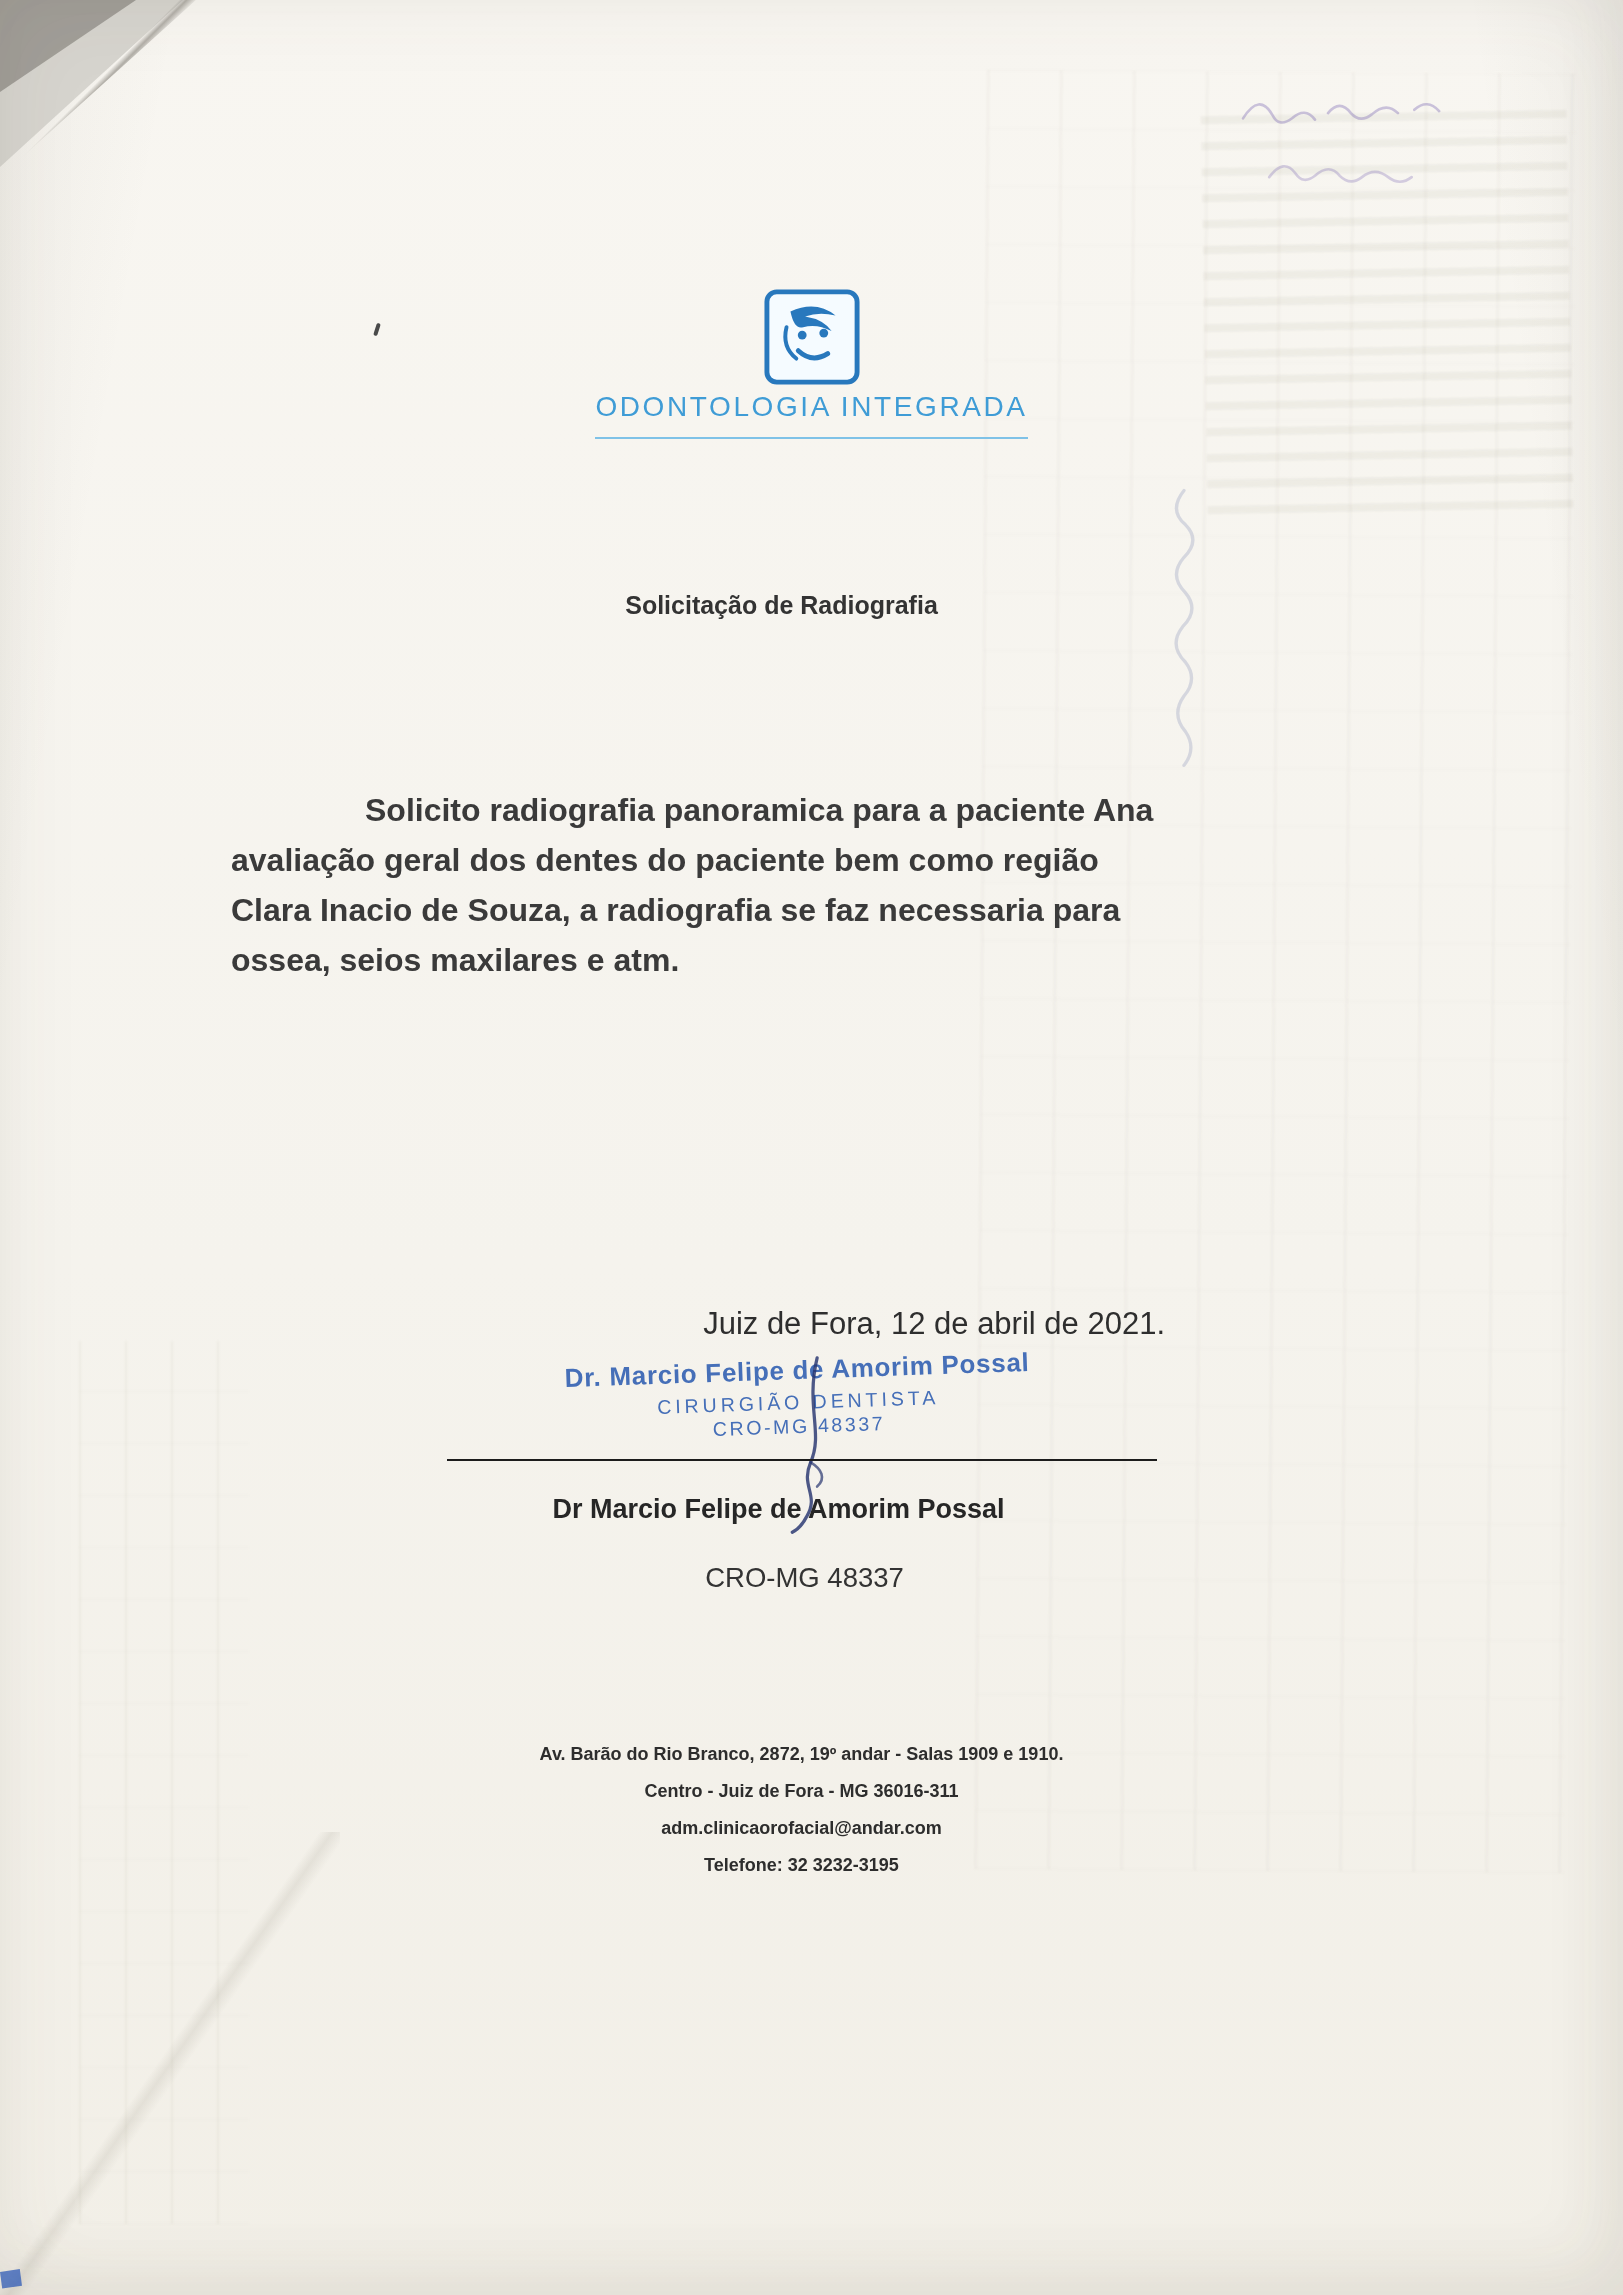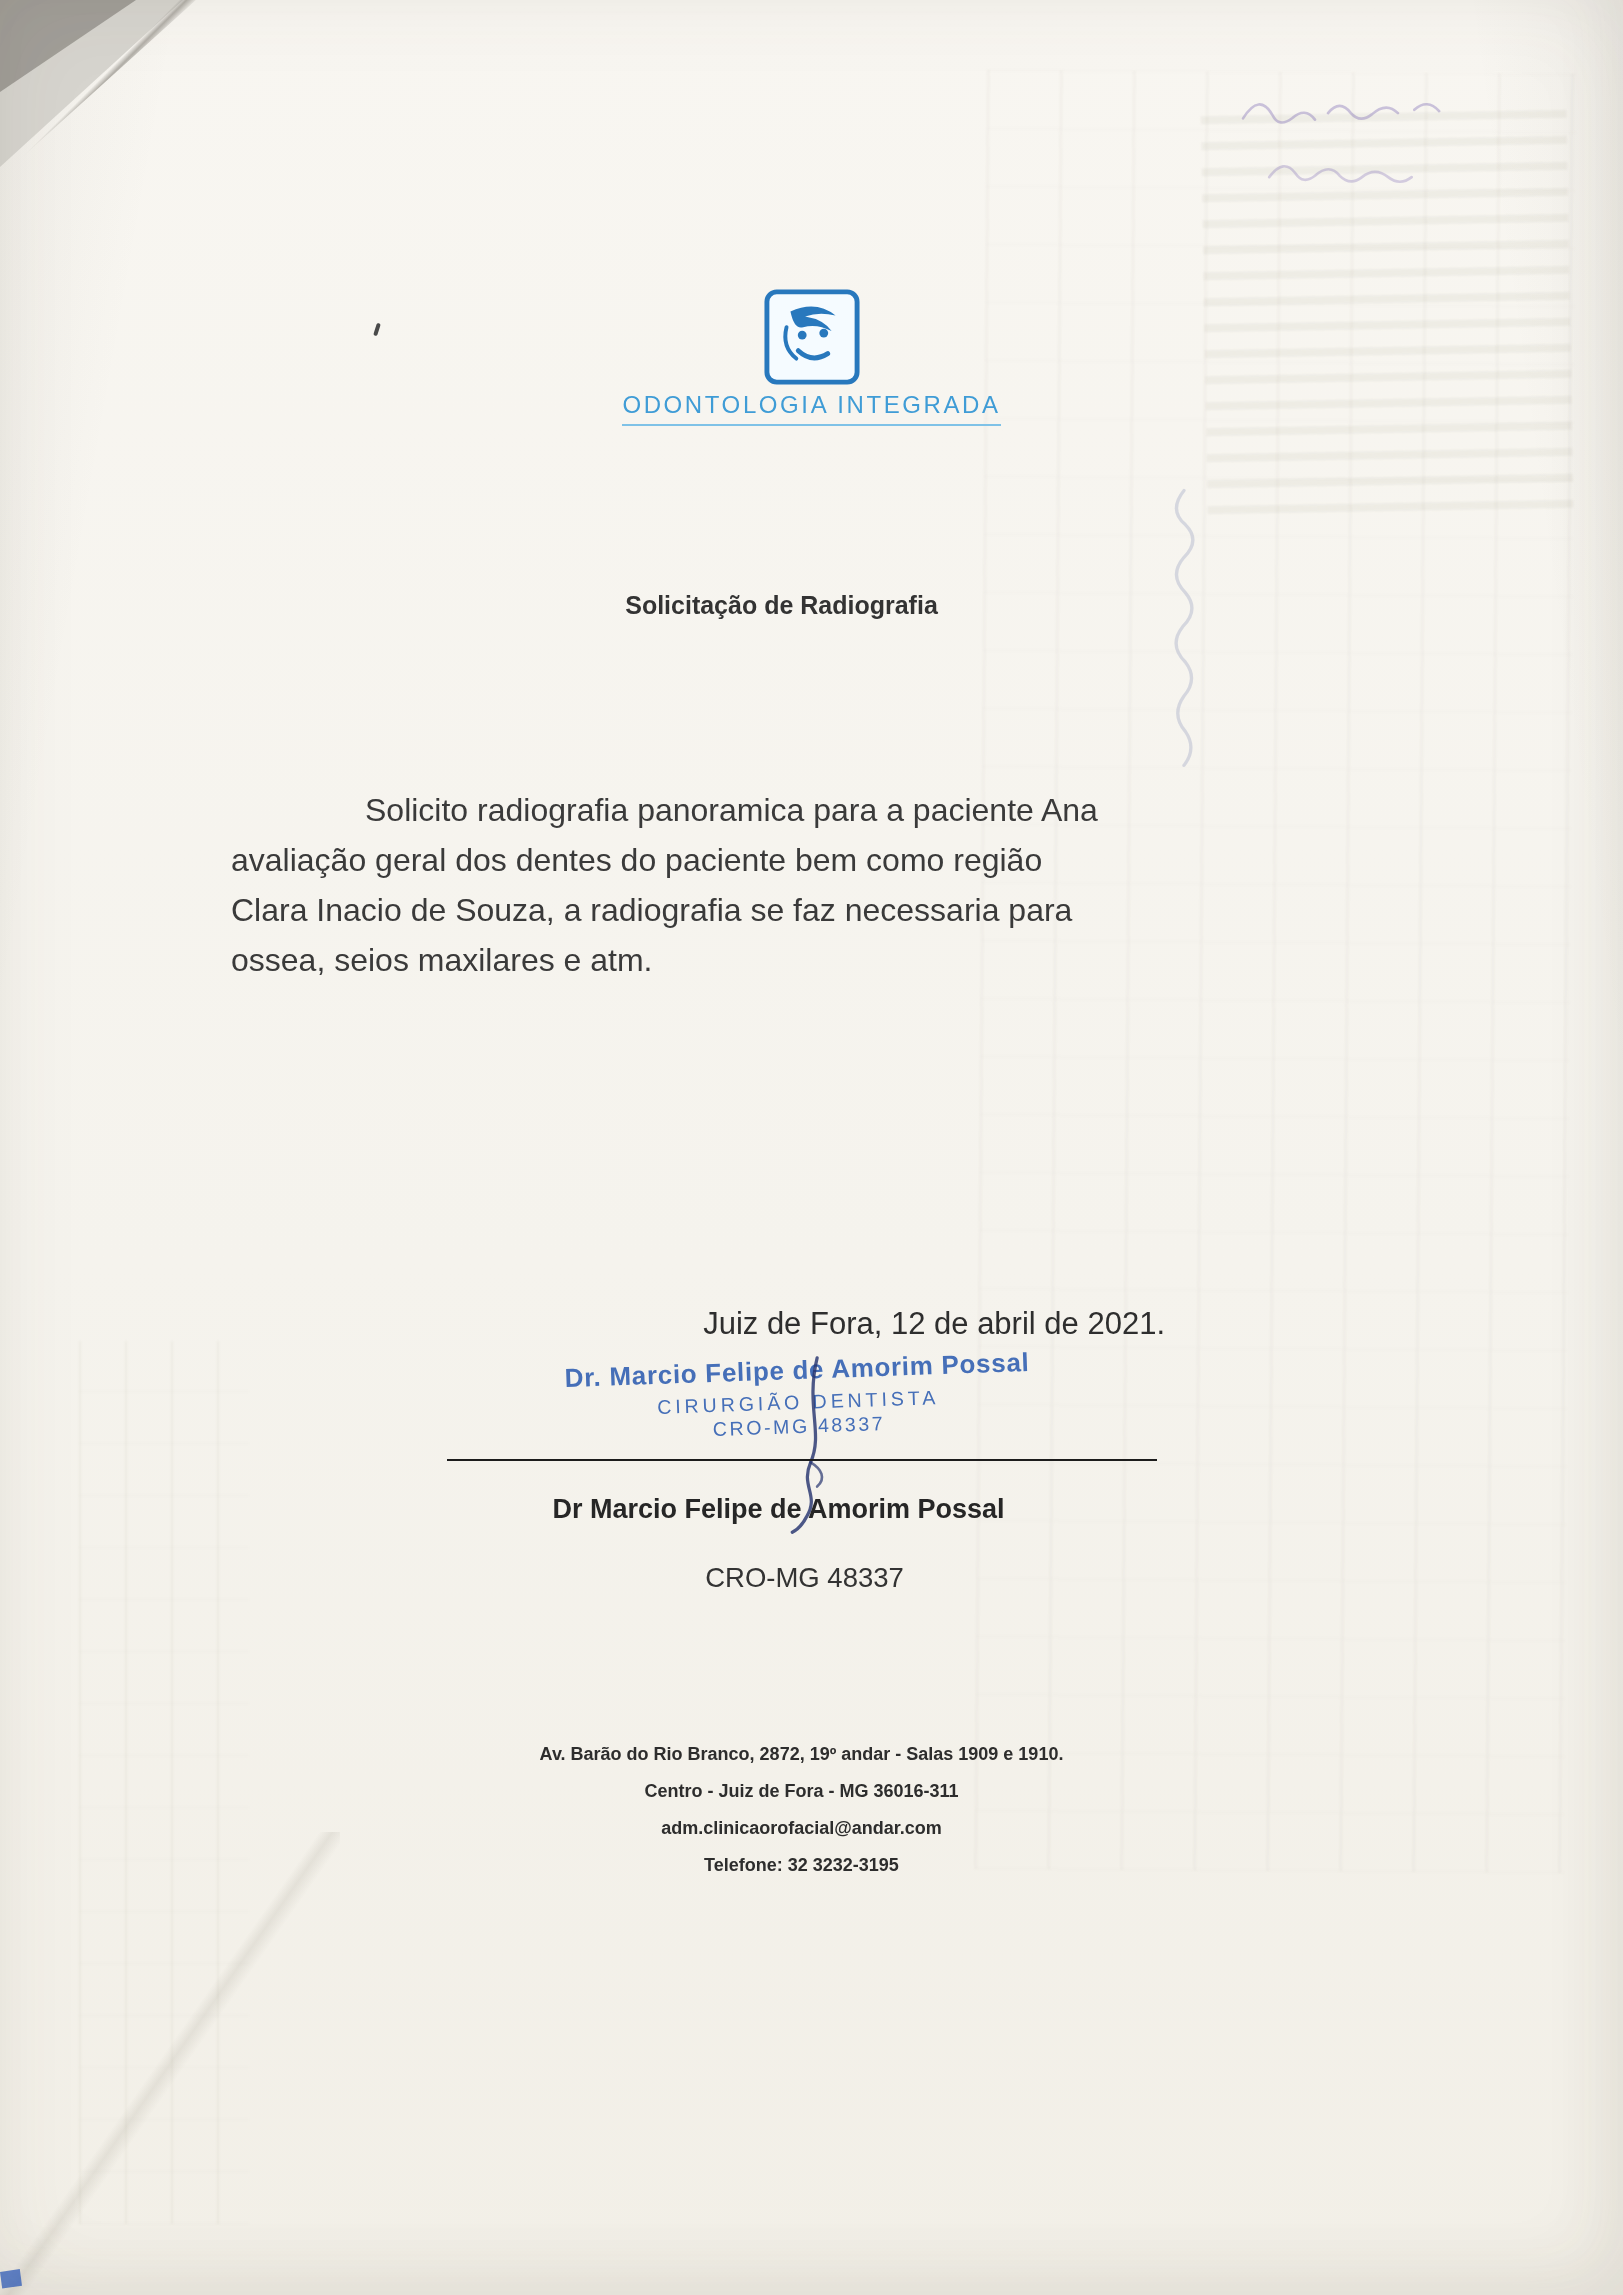--- a/index.html
+++ b/index.html
@@ -56,32 +56,32 @@
   }
 
   
   .logo-wrap { position:absolute; left:0; top:288px; width:1623px; text-align:center; }
   .logo-icon { display:block; margin:0 auto; width:98px; height:98px; }
   .brand {
     margin-top:9.2px; font-size:35px; letter-spacing:2px; font-weight:400;
     color:#1d6fb6;
   }
   .tagline {
-    display:inline-block; margin-top:5.2px; font-size:24px; letter-spacing:2.6px;
-    color:#3f9cd6; padding-bottom:5px; border-bottom:2px solid #7fc2e7;
+    display:inline-block; margin-top:5.2px; font-size:28px; letter-spacing:2.6px;
+    color:#3f9cd6; padding-bottom:14px; border-bottom:2px solid #7fc2e7;
   }
 
   .doc-title {
     position:absolute; left:0; top:591px; width:1563px; text-align:center;
     font-size:25px; font-weight:bold; color:#333;
   }
 
   .body-text {
     position:absolute; left:231px; top:785px; width:1106px;
-    font-size:32px; font-weight:normal; color:#3a3a3a; line-height:50px;
+    font-size:32px; font-weight:bold; color:#3a3a3a; line-height:50px;
   }
   .body-text .line { white-space:nowrap; }
   .body-text .line.first { padding-left:134px; }
 
   .date-line {
     position:absolute; left:393px; top:1306px; width:772px; text-align:right;
     font-size:31px; color:#2e2e2e;
   }
 
   .stamp {

